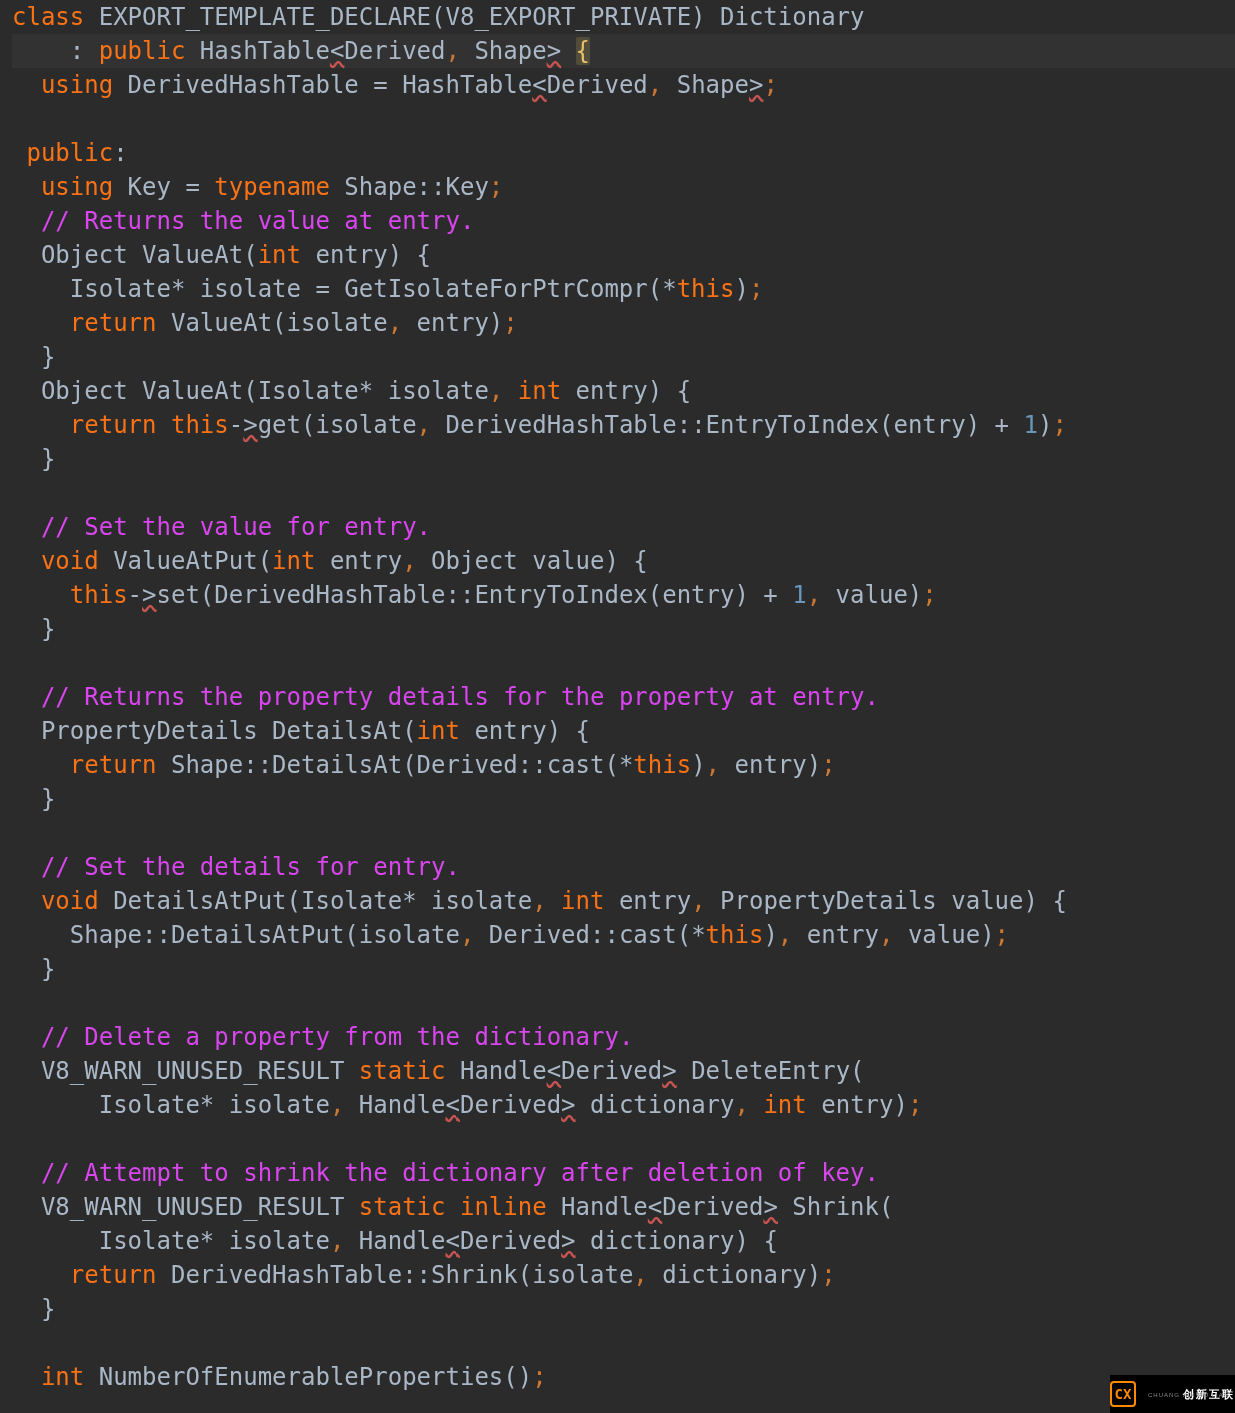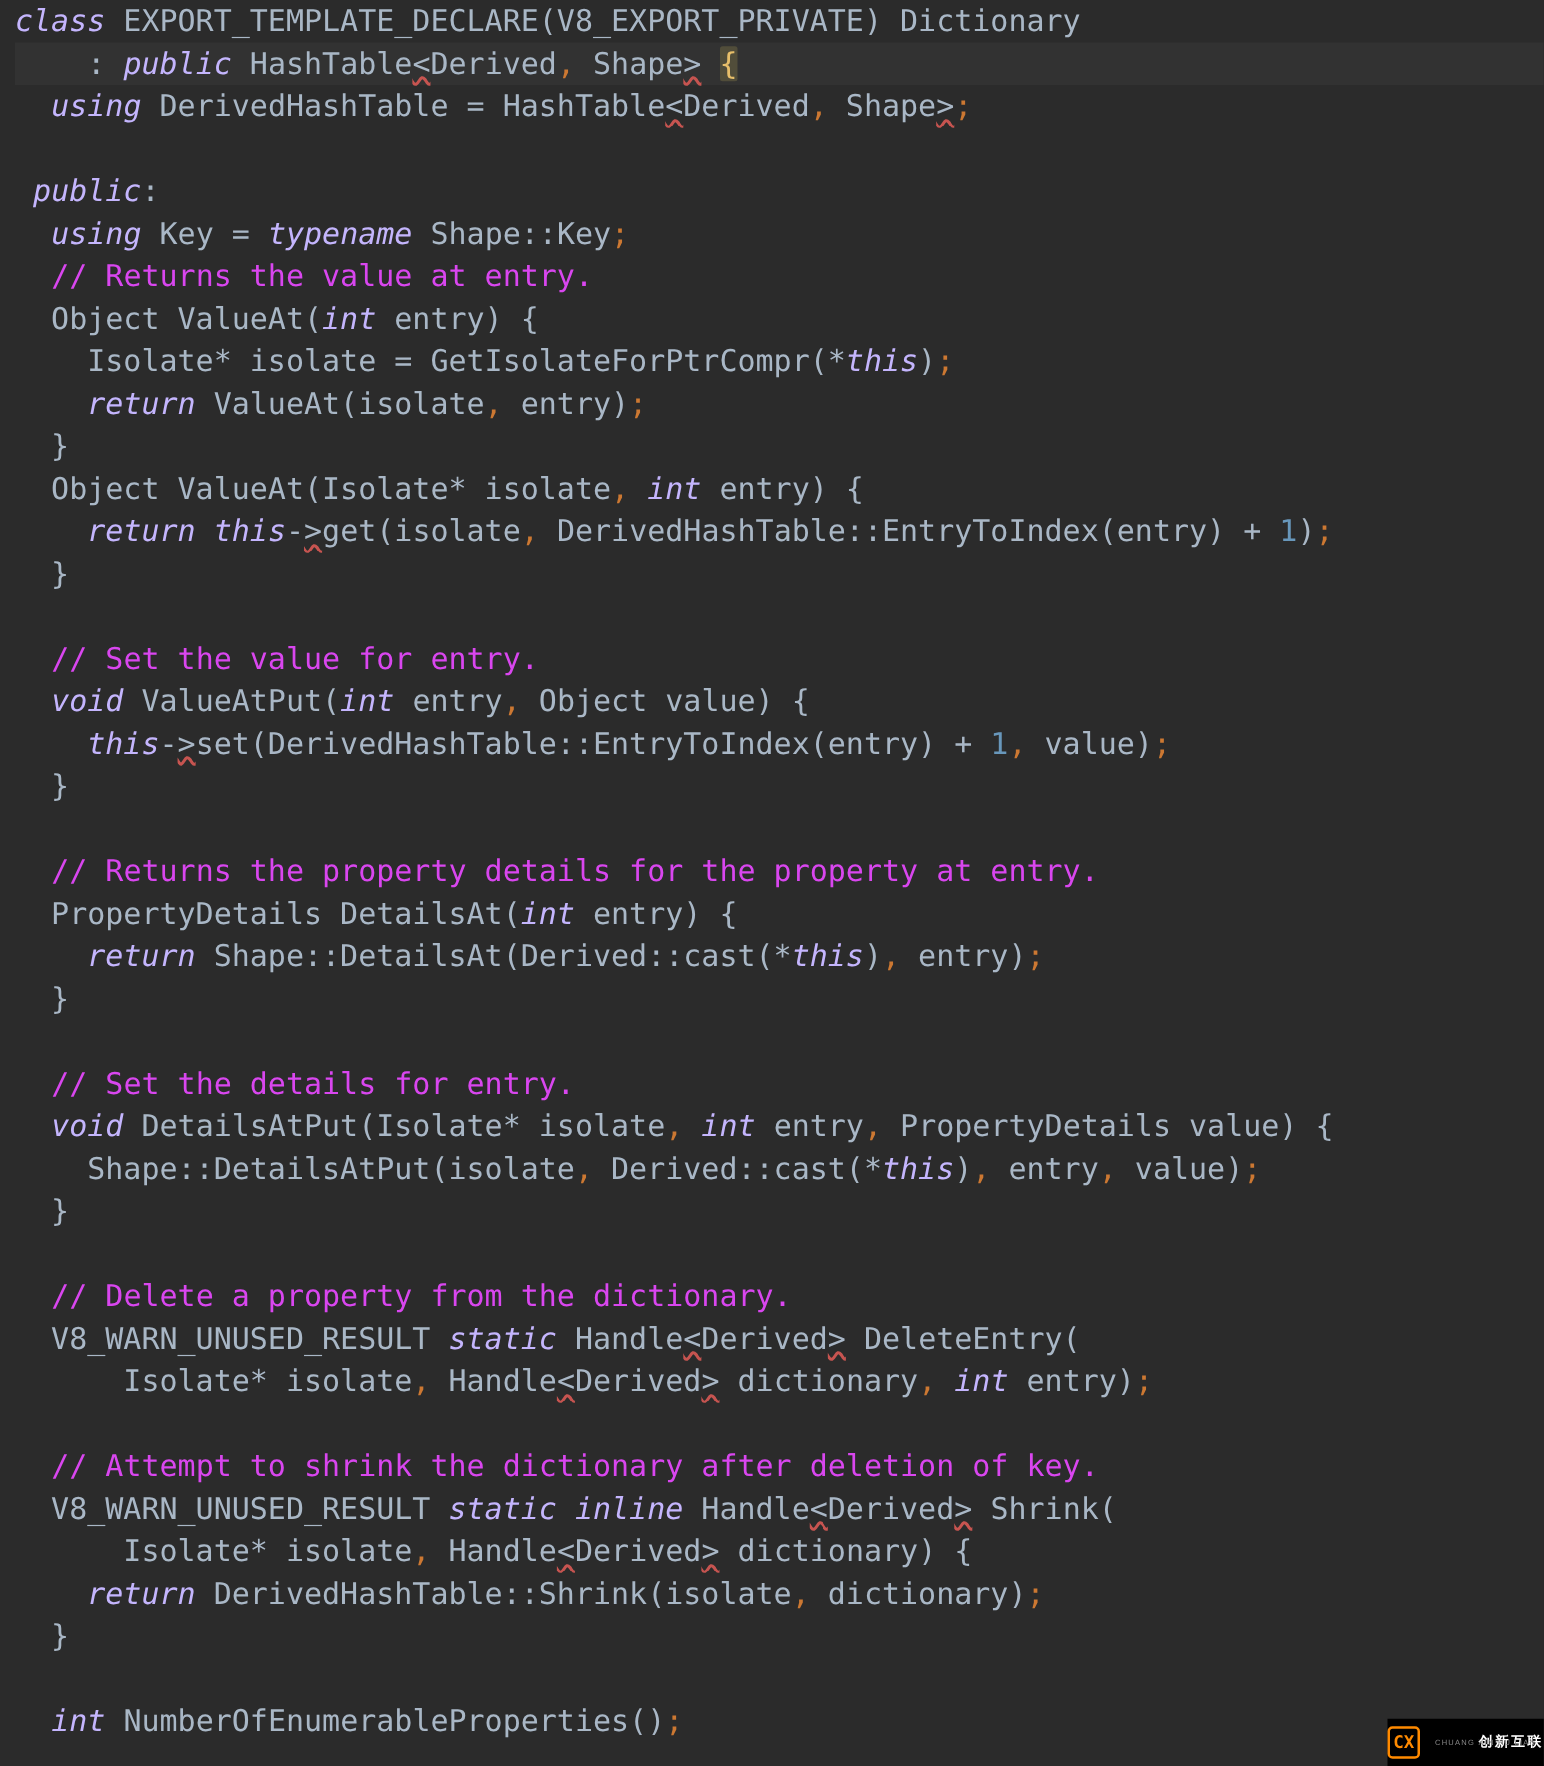--- a/index.html
+++ b/index.html
@@ -16,21 +16,21 @@
     position:relative;
     padding:0 0 0 12px;
     white-space:pre;
   }
   .ln{
     display:block;
     height:34px;
     white-space:pre;
   }
   .ln.hl{ background:#323232; }
-  .kw     { color:#c4b5fd;font-style:italic; }            
+  .kw     { color:#f97316; }            
   .cmt    { color:#d946ef; }            
   .num    { color:#6897bb; }
   .punc-o { color:#cc7832; }            
   .brace-hi{
      color:#e8bf6a;
      background:#514d3a;
      border-radius:2px;
   }
   .wavy-red{
      text-decoration:underline wavy #c75450;

